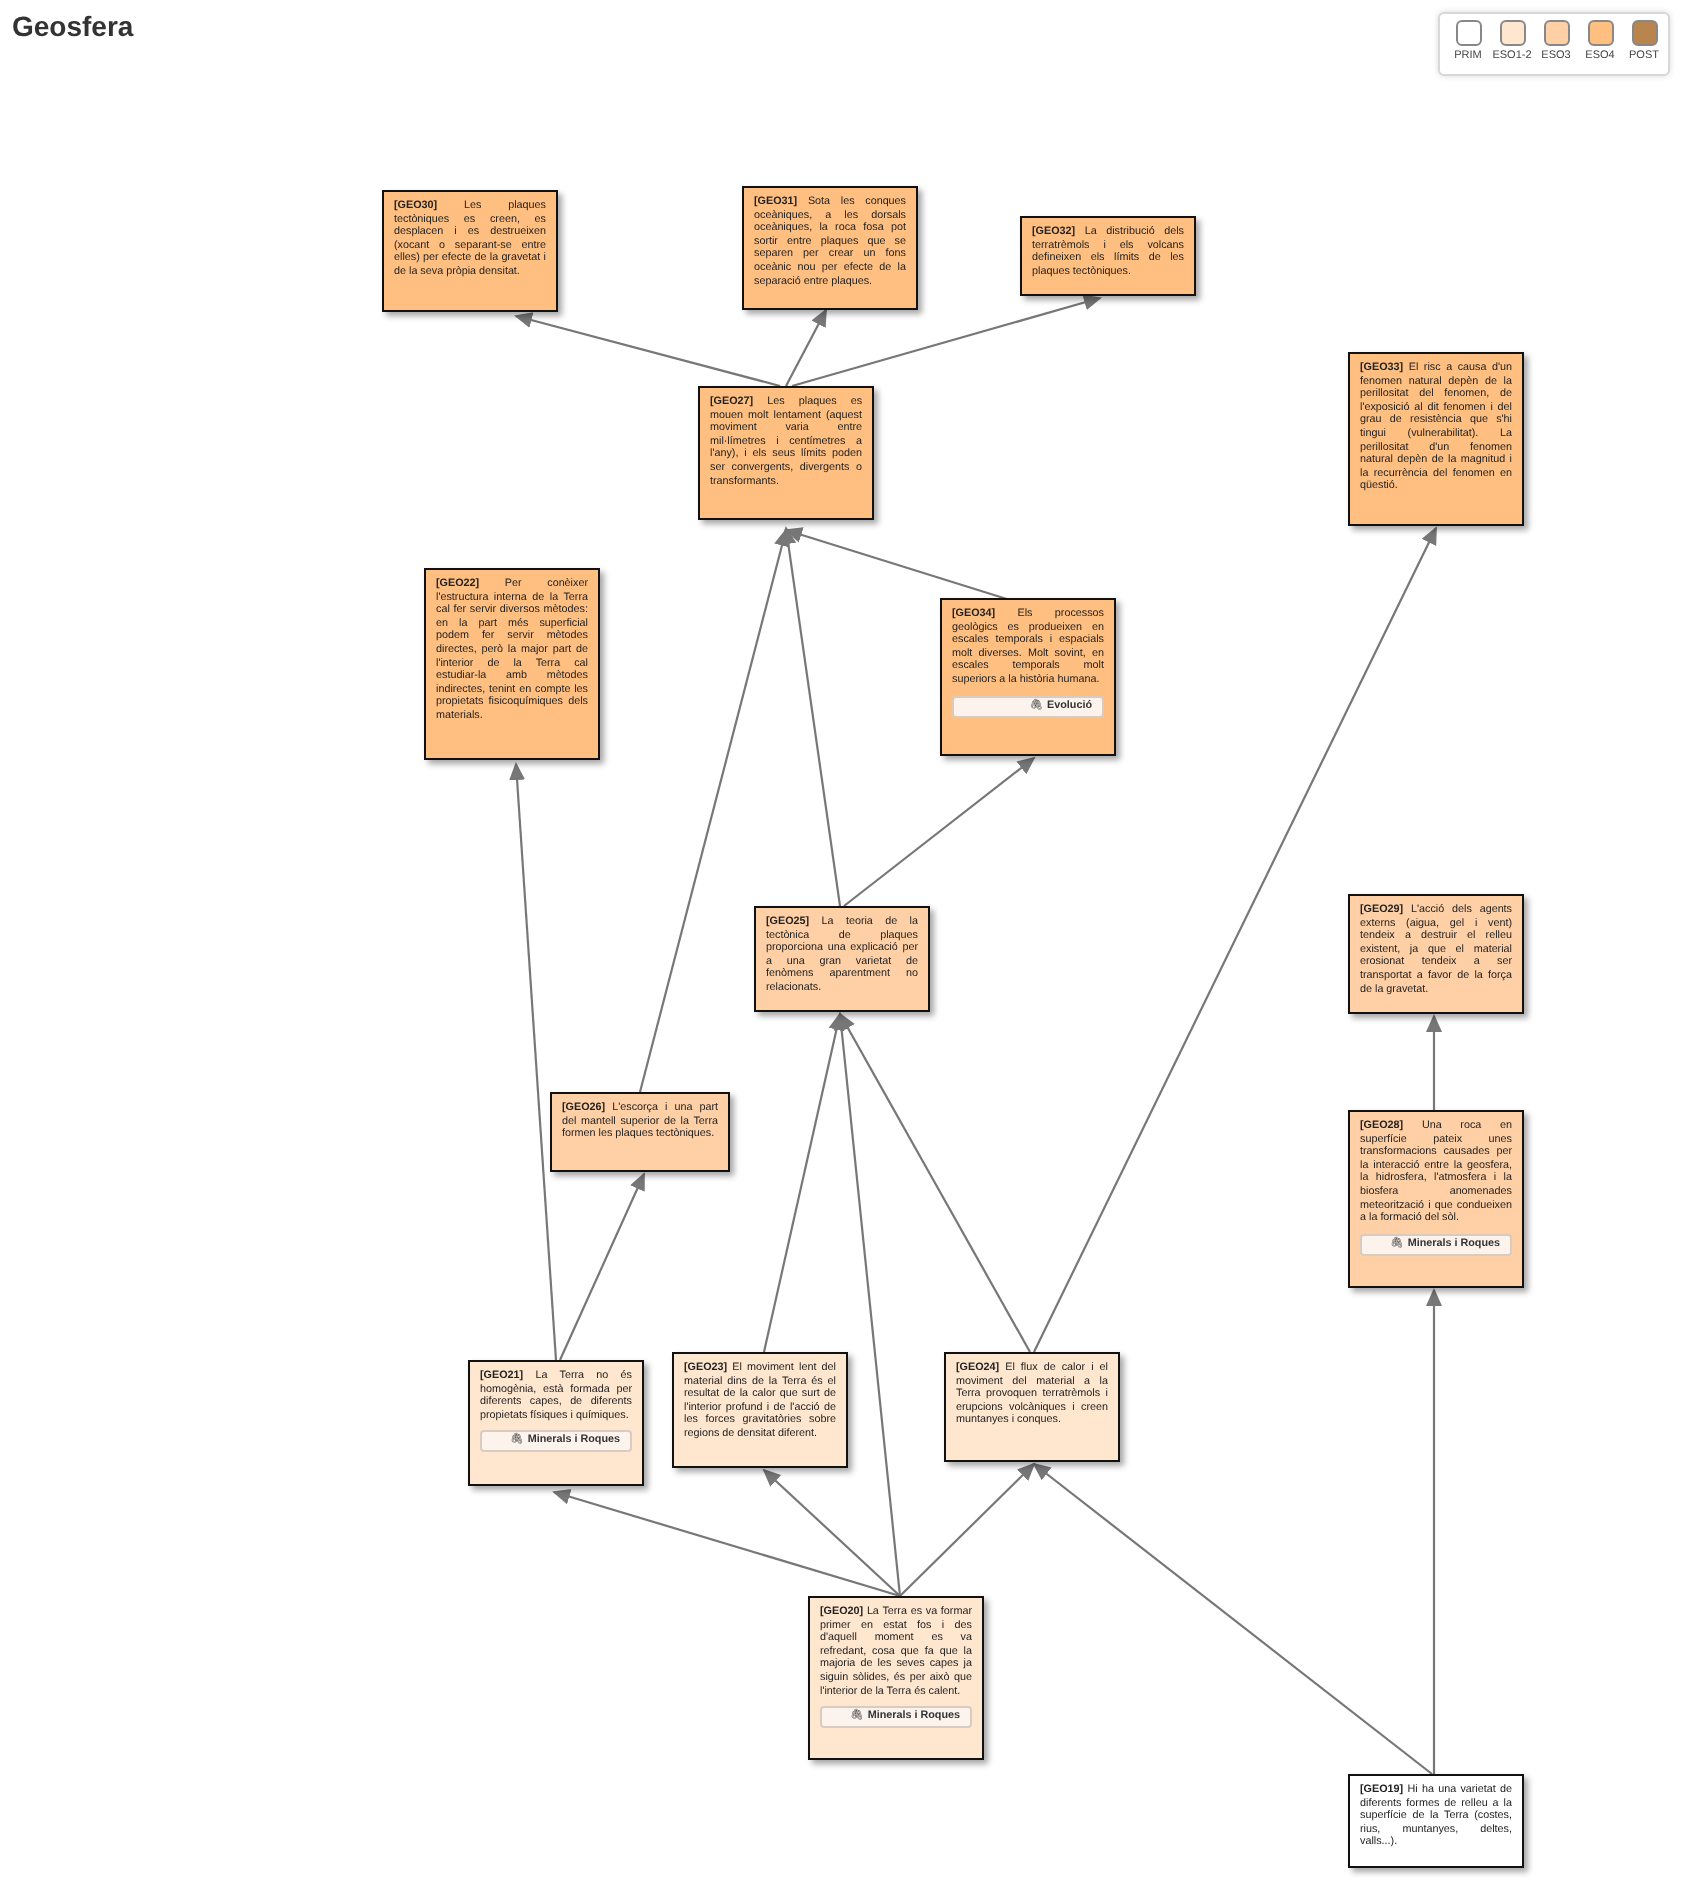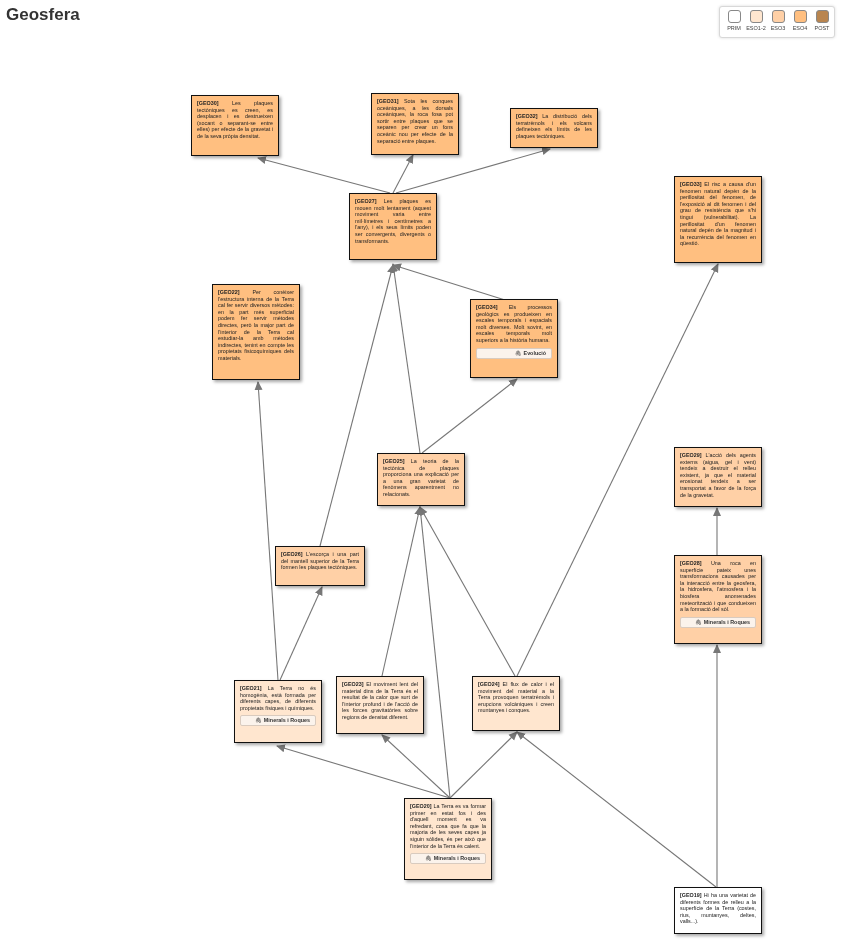--- a/index.html
+++ b/index.html
@@ -1,17 +1,17 @@
 <!DOCTYPE html>
 <html><head>
 <meta charset="utf-8">
 <style>
   html, body { margin:0; padding:0; background:#ffffff; }
   body { width:841px; height:945px; position:relative; overflow:hidden; font-family:"Liberation Sans", sans-serif; }
-  .title { position:absolute; left:6px; top:5px; font-size:17px; font-weight:bold; color:#333333; }
+  .title { position:absolute; left:6px; top:5px; font-size:14px; font-weight:bold; color:#333333; }
   .legend { position:absolute; left:719px; top:6px; width:114px; height:30px; border:1px solid #d8d8d8; border-radius:3px; background:#fff; box-shadow:0 0 3px rgba(0,0,0,0.15); }
   .legend-item { position:absolute; top:3px; width:22px; text-align:center; }
   .legend-swatch { width:11px; height:11px; margin:0 auto; border:1px solid #888; border-radius:3px; }
   .legend-label { font-size:5.5px; color:#444; margin-top:2px; white-space:nowrap; }
   svg.edges { position:absolute; left:0; top:0; }
   .node { position:absolute; box-sizing:border-box; border:1.5px solid #111; box-shadow:2px 2px 3px rgba(0,0,0,0.35); padding:4px 5px; font-size:5.4px; line-height:6.6px; color:#222; text-align:justify; }
   .node .code { font-weight:bold; }
   .node.eso4 { background:#ffbf80; }
   .node.eso3 { background:#ffd0a6; }
   .node.eso12 { background:#ffe6cf; }

